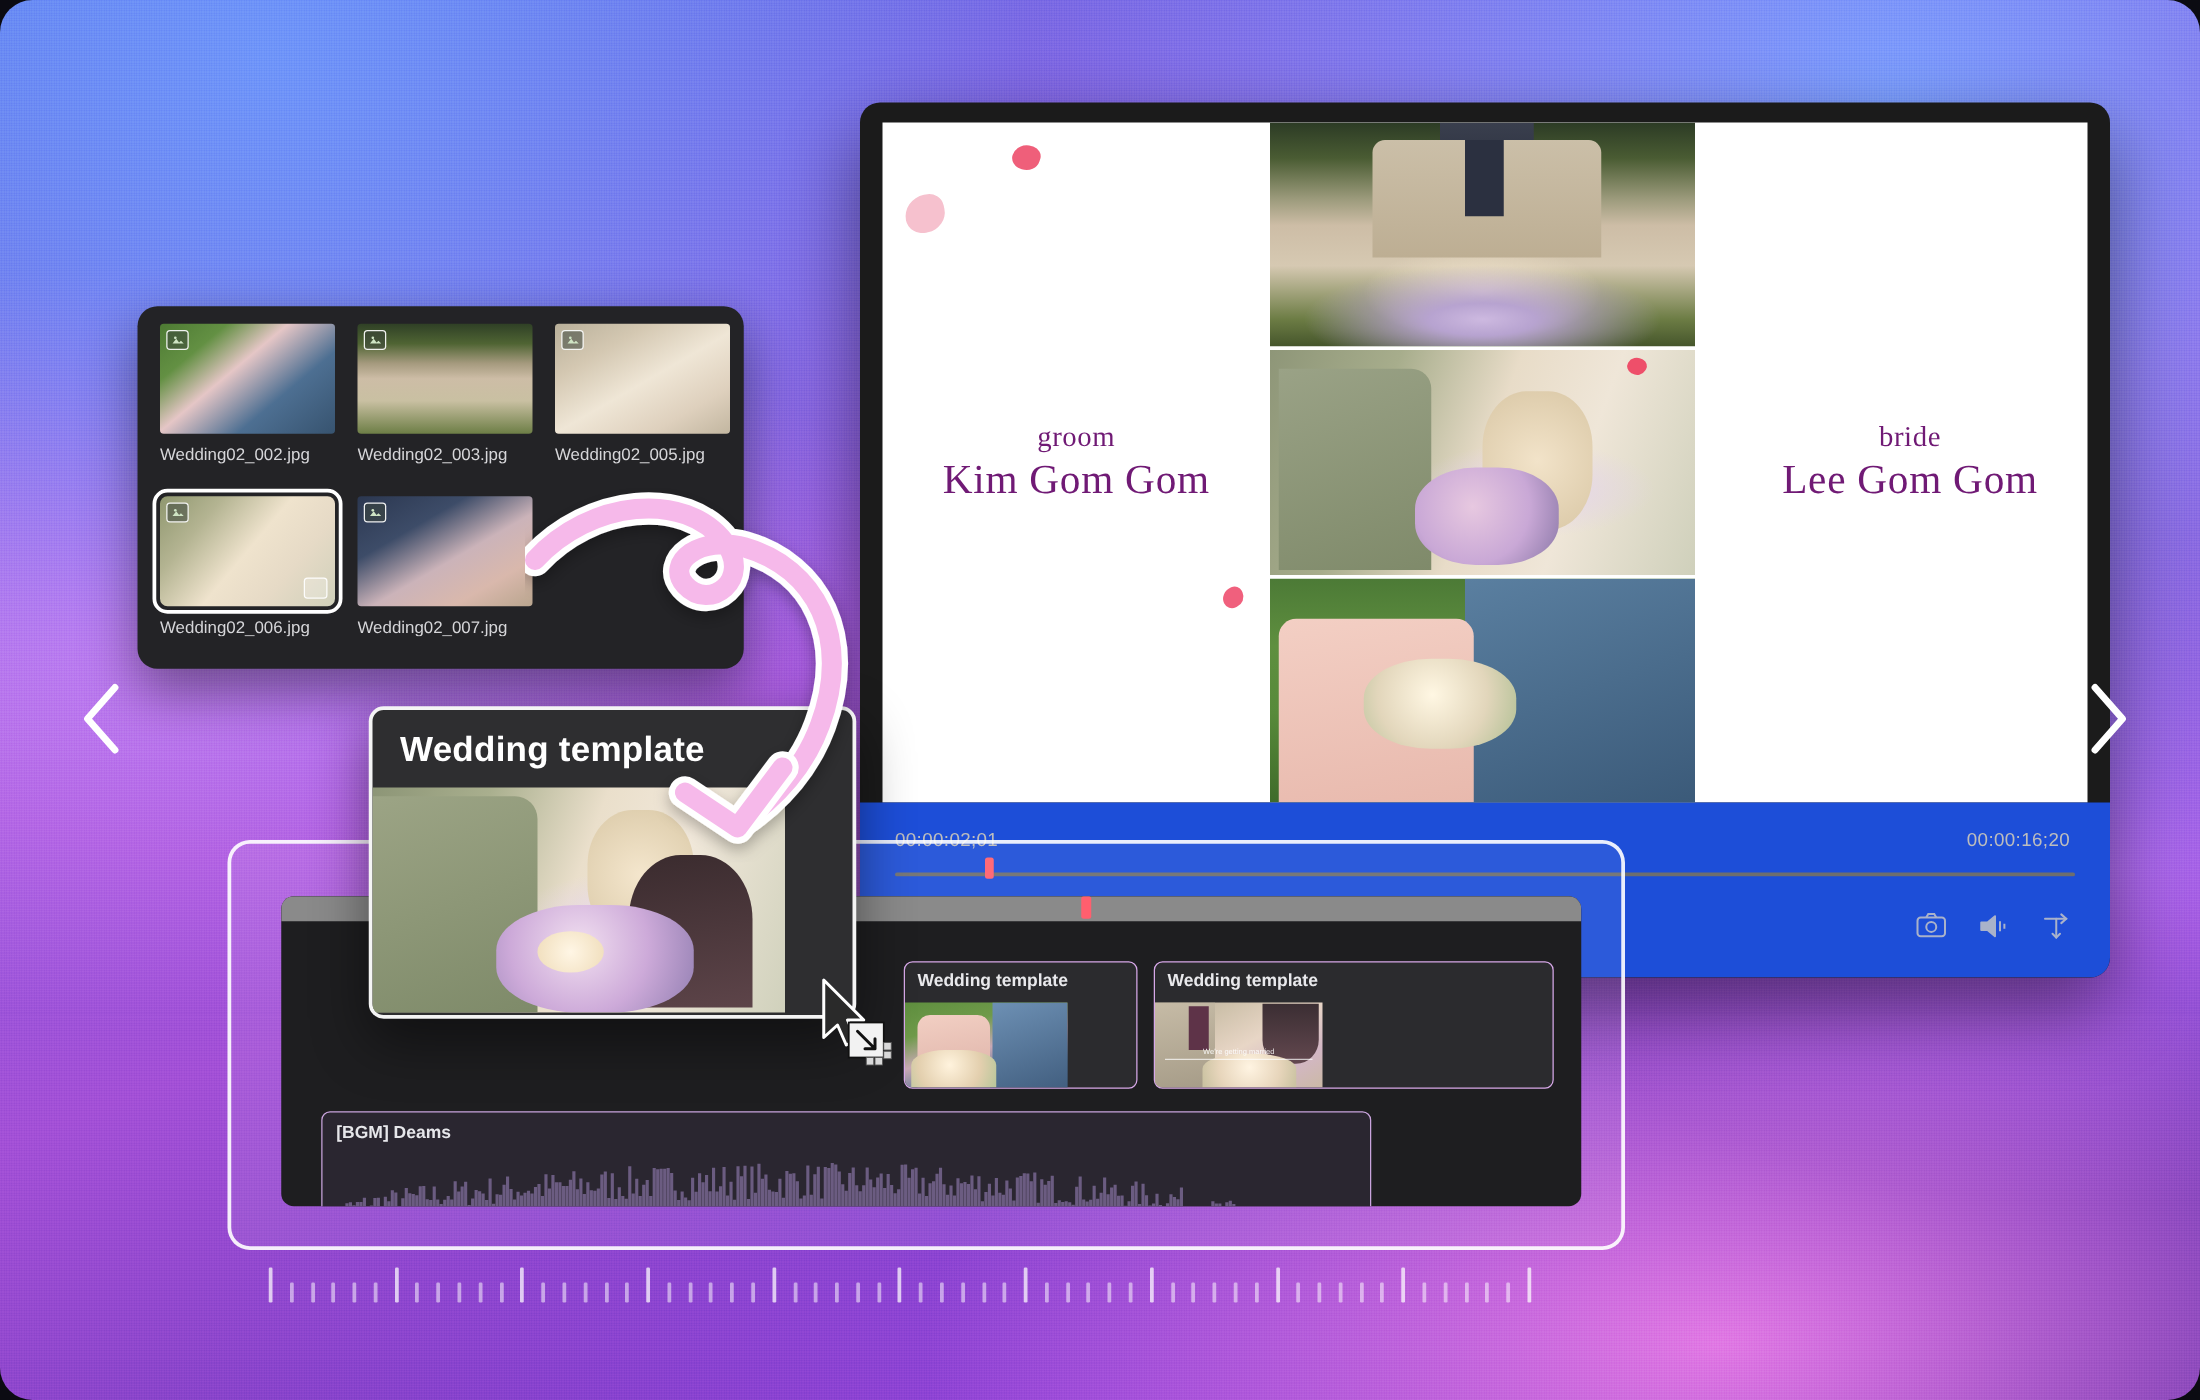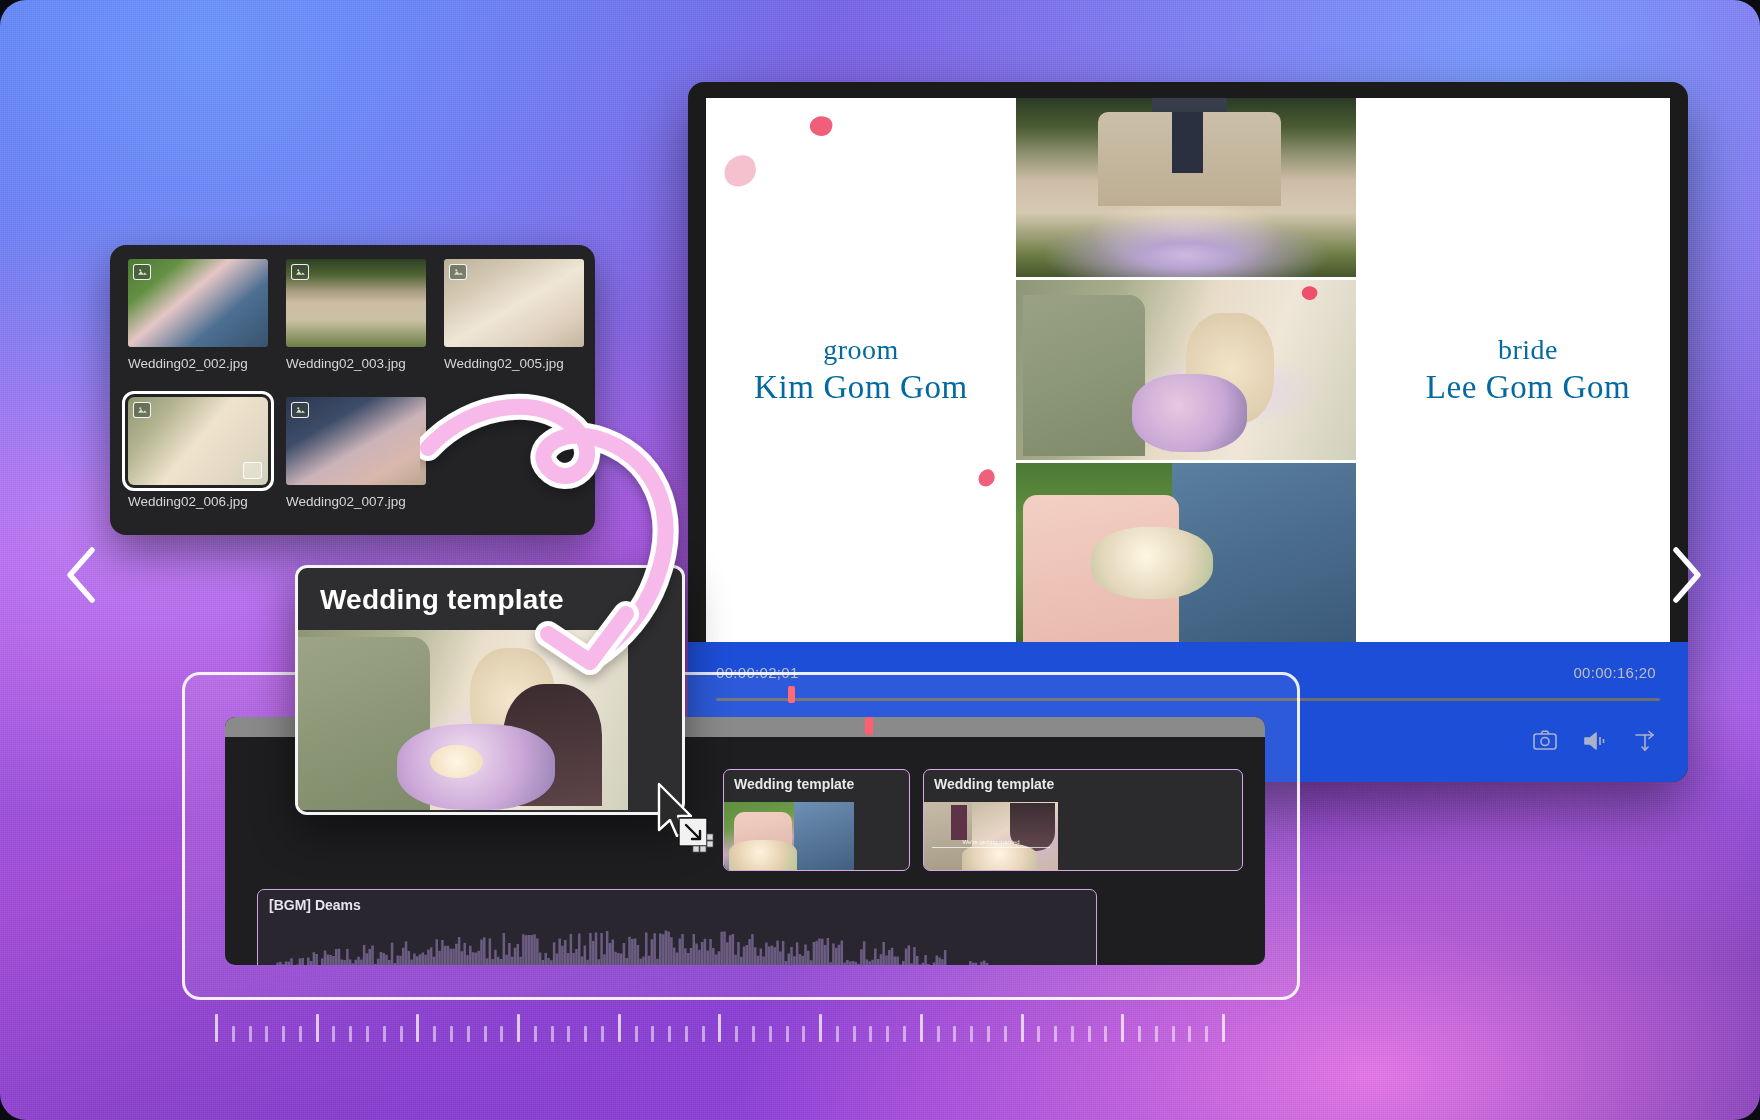--- a/index.html
+++ b/index.html
@@ -65,22 +65,22 @@
     display: flex; flex-direction: column; gap: 3px;
   }
   .pv-photo { flex: 1; position: relative; overflow: hidden; }
   .pv-names {
     position: absolute; top: 0; height: 544px;
     display: flex; flex-direction: column; justify-content: center;
     align-items: center; color: #1a1a1a;
   }
   #pv-names-left  { left: 0;   width: 310px; }
   #pv-names-right { right: 0;  width: 284px; }
-  .pv-role { font-family: "Liberation Serif", serif; font-size: 28px; letter-spacing: .5px; color:#0369a1; }
-  .pv-name { font-family: "Liberation Serif", serif; font-size: 33px; margin-top: 3px; color:#0369a1; letter-spacing: .6px; }
+  .pv-role { font-family: "Liberation Serif", serif; font-size: 23px; letter-spacing: .5px; color:#701a75; }
+  .pv-name { font-family: "Liberation Serif", serif; font-size: 33px; margin-top: 3px; color:#701a75; letter-spacing: .6px; }
 
   .petal { position: absolute; border-radius: 60% 40% 55% 45%; }
 
   
   #preview-bar {
     position: absolute; left: 0; bottom: 0; width: 1000px; height: 140px;
     background: #1d4ed8;
   }
   #tc-left  { position: absolute; left: 28px;  top: 22px; font-size: 15px; color: #bdbdbd; letter-spacing:.3px;}
   #tc-right { position: absolute; right: 32px; top: 22px; font-size: 15px; color: #bdbdbd; letter-spacing:.3px;margin-left:28px;}

